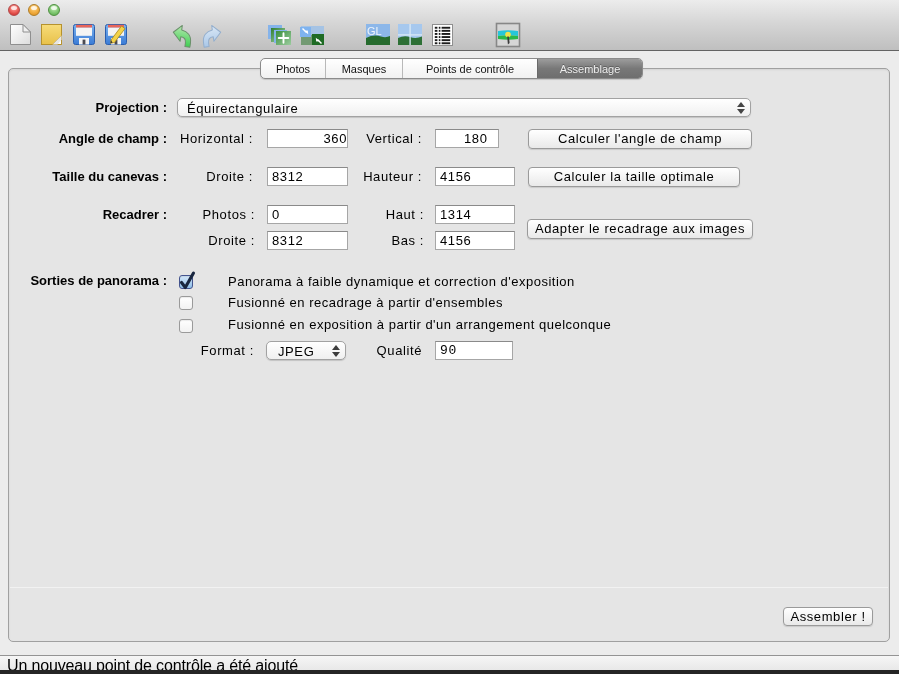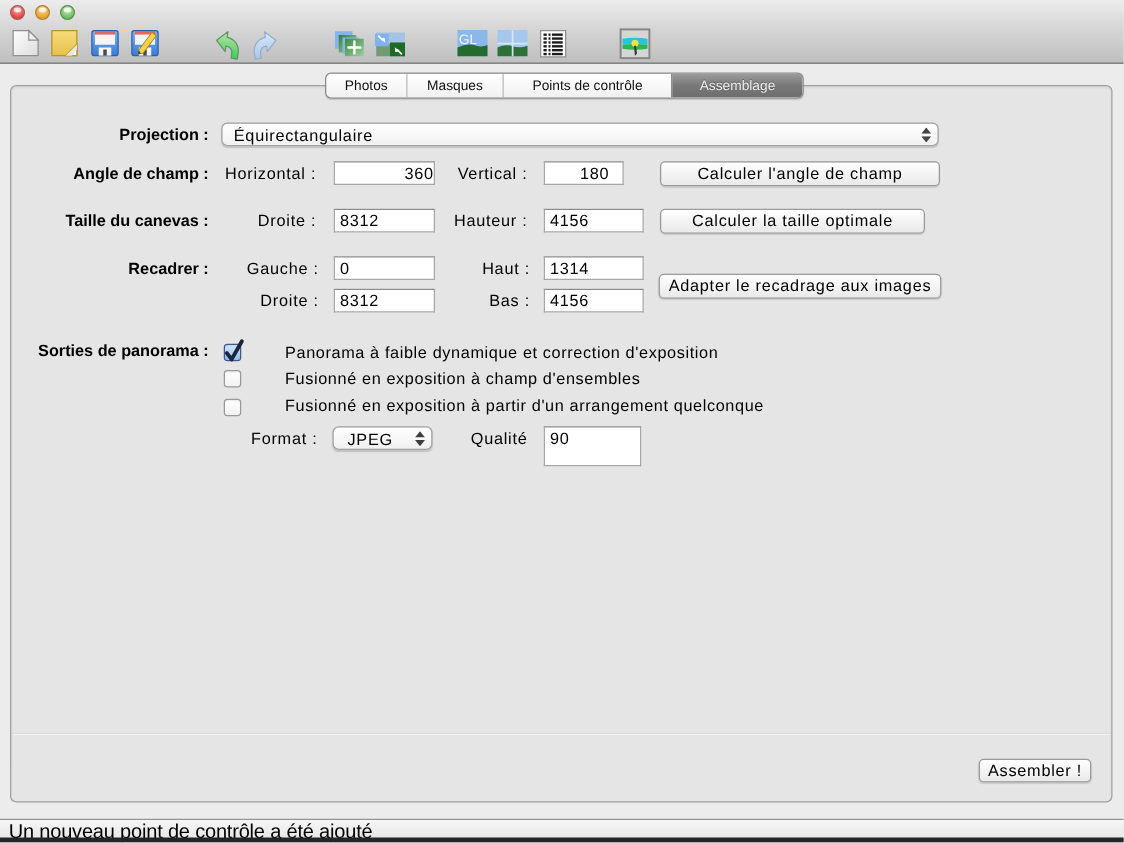--- a/index.html
+++ b/index.html
@@ -213,54 +213,54 @@
 <div class="btn" style="left:528px; top:129px; width:224px; height:20px; line-height:18px;">Calculer l'angle de champ</div>
 
 <div class="blabel" style="left:20px; top:169px; width:147px;">Taille du canevas :</div>
 <div class="plabel" style="left:150px; top:169px; width:103px;">Droite :</div>
 <div class="field" style="left:267px; top:167px; width:81px; height:19px;">8312</div>
 <div class="plabel" style="left:320px; top:169px; width:102px;">Hauteur :</div>
 <div class="field" style="left:435px; top:167px; width:80px; height:19px;">4156</div>
 <div class="btn" style="left:528px; top:167px; width:212px; height:20px; line-height:18px;">Calculer la taille optimale</div>
 
 <div class="blabel" style="left:20px; top:207px; width:147px;">Recadrer :</div>
-<div class="plabel" style="left:150px; top:207px; width:105px;">Gauche :</div>
+<div class="plabel" style="left:150px; top:207px; width:105px;">Photos :</div>
 <div class="field" style="left:267px; top:205px; width:81px; height:19px;">0</div>
 <div class="plabel" style="left:320px; top:207px; width:104px;">Haut :</div>
 <div class="field" style="left:435px; top:205px; width:80px; height:19px;">1314</div>
 <div class="plabel" style="left:150px; top:233px; width:105px;">Droite :</div>
 <div class="field" style="left:267px; top:231px; width:81px; height:19px;">8312</div>
 <div class="plabel" style="left:320px; top:233px; width:104px;">Bas :</div>
 <div class="field" style="left:435px; top:231px; width:80px; height:19px;">4156</div>
 <div class="btn" style="left:527px; top:219px; width:226px; height:20px; line-height:18px;">Adapter le recadrage aux images</div>
 
 <div class="blabel" style="left:20px; top:273px; width:147px;">Sorties de panorama :</div>
 <div class="cb on" style="left:179px; top:275px;"></div>
 <svg class="abs" style="left:178px; top:269px;" width="20" height="22" viewBox="0 0 20 22">
   <path d="M3.5 13.5 L7.3 18.5 L15.5 4" fill="none" stroke="#18263f" stroke-width="3.1" stroke-linecap="round" stroke-linejoin="round"></path>
 </svg>
 <div class="cblab" style="left:199px; top:274px;">Panorama à faible dynamique et correction d'exposition</div>
 <div class="cb" style="left:179px; top:296px;"></div>
-<div class="cblab" style="left:199px; top:295px;">Fusionné en exposition à champ d'ensembles</div>
+<div class="cblab" style="left:199px; top:295px;">Fusionné en recadrage à partir d'ensembles</div>
 <div class="cb" style="left:179px; top:319px;"></div>
 <div class="cblab" style="left:199px; top:317px;">Fusionné en exposition à partir d'un arrangement quelconque</div>
 
 <div class="plabel" style="left:150px; top:343px; width:104px;">Format :</div>
 <div class="combo" style="left:266px; top:341px; width:80px; height:19px;">
   <div style="position:absolute; left:11px; top:1px; line-height:17px; font-size:13px; letter-spacing:0.6px;">JPEG</div>
   <div class="ar">
     <svg width="8" height="5">
         <path d="M4 0 L8 5 L0 5 Z" fill="#3c3c3c"></path>
       </svg>
     <svg width="8" height="5">
         <path d="M0 0 L8 0 L4 5 Z" fill="#3c3c3c"></path>
       </svg>
   </div>
 </div>
 <div class="plabel" style="left:320px; top:343px; width:102px;">Qualité</div>
-<div class="field" style="left:435px; top:341px; width:78px; height:32px;">90</div>
+<div class="field" style="left:435px; top:341px; width:78px; height:19px;font-family:Liberation Mono, monospace;">90</div>
 
 <div class="btn" style="left:783px; top:607px; width:90px; height:19px; line-height:17px;">Assembler !</div>
 
 <div class="abs" style="left:0; top:655px; width:899px; height:15px; background:linear-gradient(#f6f6f6,#e8e8e8); border-top:1px solid #949494;">
   <div style="position:absolute; left:7px; top:1px; font-size:16px; letter-spacing:-0.15px;">Un nouveau point de contrôle a été ajouté</div>
 </div>
 <div class="abs" style="left:0; top:670px; width:899px; height:4px; background:#252525;"></div>
 
 </body></html>

